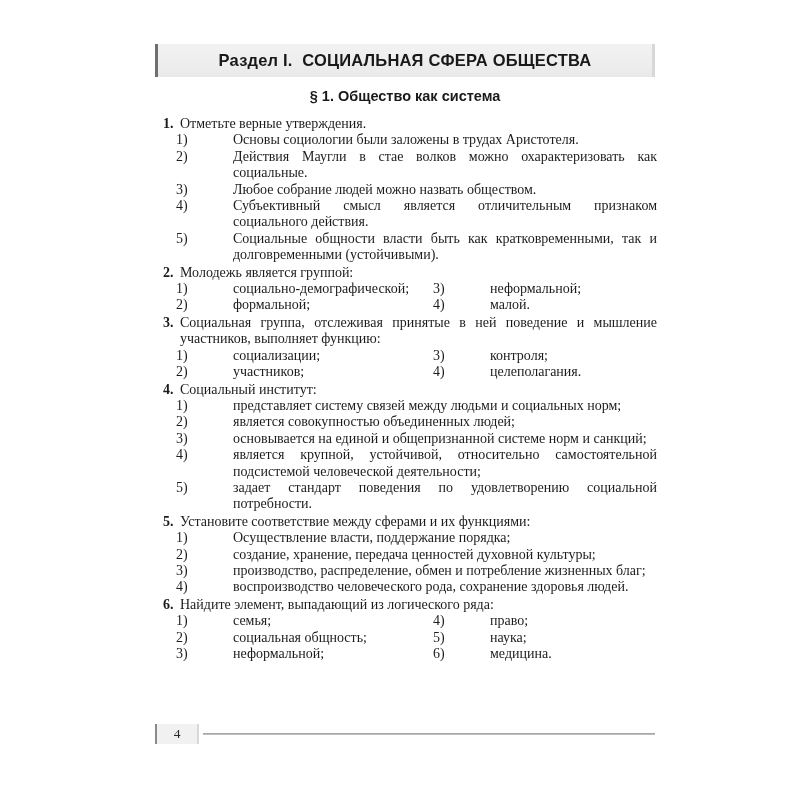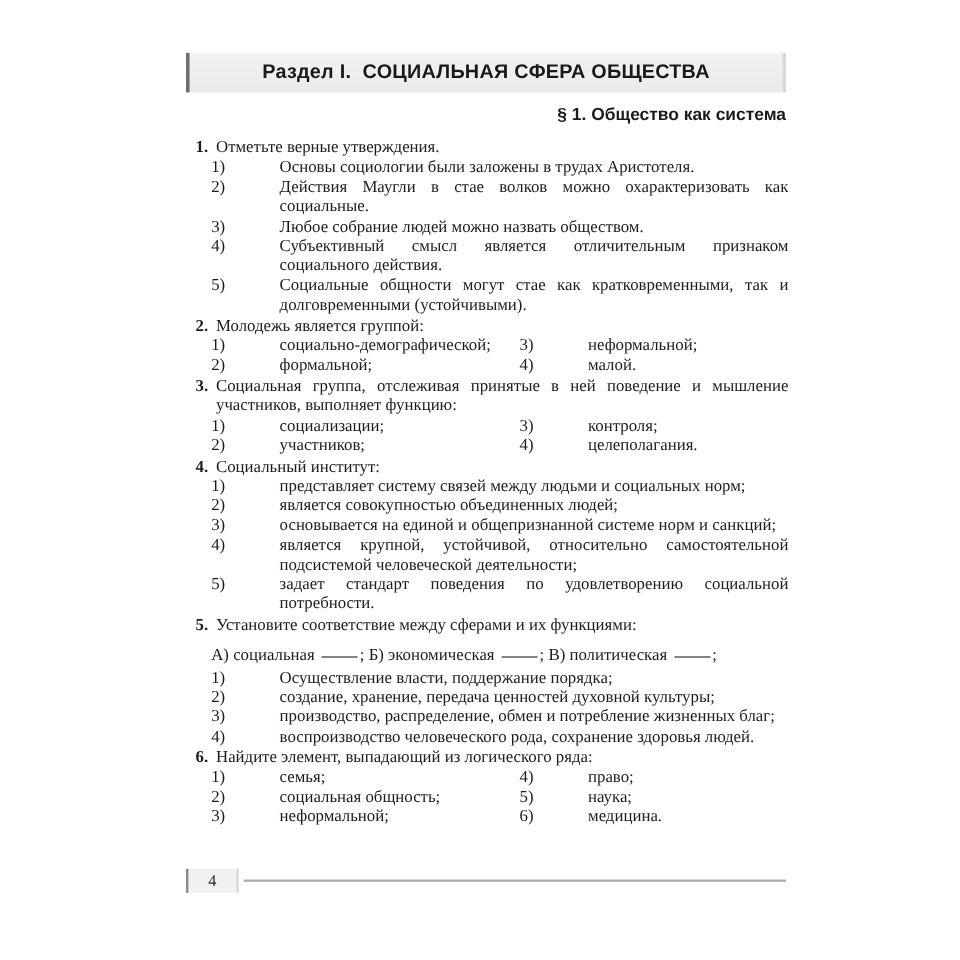--- a/index.html
+++ b/index.html
@@ -47,21 +47,21 @@
     color: #191919;
     white-space: pre;
   }
 
   
   .para-heading {
     position: absolute;
     left: 155px;
     top: 88px;
     width: 500px;
-    text-align: right;
+    text-align: center;
     font-family: "Liberation Sans", "DejaVu Sans", sans-serif;
     font-weight: bold;
     font-size: 14.5px;
     color: #1a1a1a;
     white-space: pre;
   }
 
   
   .body-col {
     position: absolute;
@@ -198,21 +198,21 @@
           <li class="opt justify">
             <span class="opt-marker">3)</span>
             <span class="opt-text">Любое собрание людей можно назвать обществом.</span>
           </li>
           <li class="opt justify">
             <span class="opt-marker">4)</span>
             <span class="opt-text">Субъективный смысл является отличительным признаком социального действия.</span>
           </li>
           <li class="opt justify">
             <span class="opt-marker">5)</span>
-            <span class="opt-text">Социальные общности могут стае как кратковременными, так и долговременными (устойчивыми).</span>
+            <span class="opt-text">Социальные общности власти быть как кратковременными, так и долговременными (устойчивыми).</span>
           </li>
         </ul>
       </div>
       <div class="task">
         <div class="task-stem">
           <span class="task-num">2.</span>
           <span class="task-stem-text">Молодежь является группой:</span>
         </div>
         <ul class="opts-2col">
           <li class="opt">
@@ -283,21 +283,20 @@
             <span class="opt-marker">5)</span>
             <span class="opt-text">задает стандарт поведения по удовлетворению социальной потребности.</span>
           </li>
         </ul>
       </div>
       <div class="task">
         <div class="task-stem">
           <span class="task-num">5.</span>
           <span class="task-stem-text">Установите соответствие между сферами и их функциями:</span>
         </div>
-        <div class="match-line spaced"><span>А) социальная </span><span class="blank"></span><span>; Б) экономическая </span><span class="blank"></span><span>; В) политическая </span><span class="blank"></span><span>;</span></div>
         <ul class="opts">
           <li class="opt justify">
             <span class="opt-marker">1)</span>
             <span class="opt-text">Осуществление власти, поддержание порядка;</span>
           </li>
           <li class="opt justify">
             <span class="opt-marker">2)</span>
             <span class="opt-text">создание, хранение, передача ценностей духовной культуры;</span>
           </li>
           <li class="opt justify">

